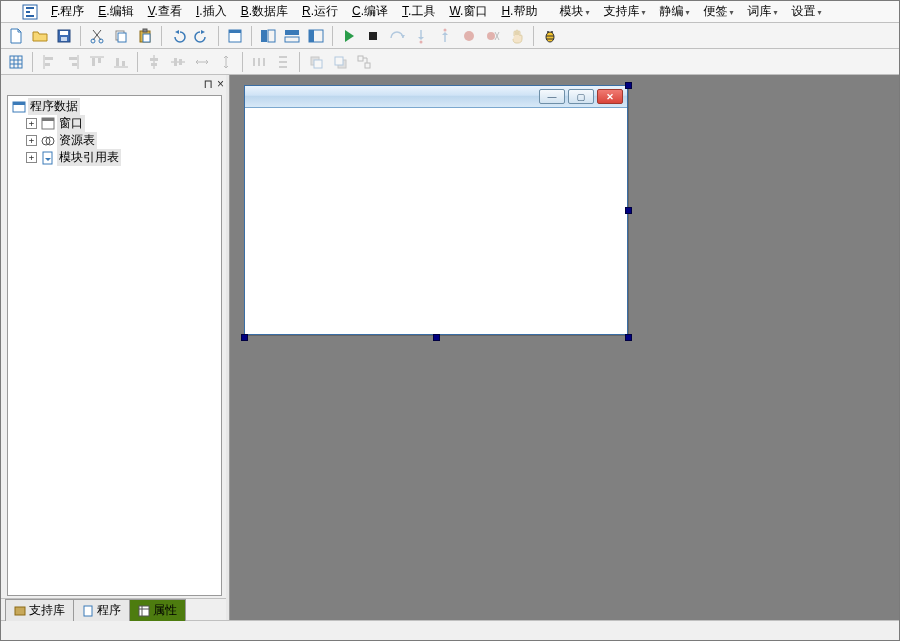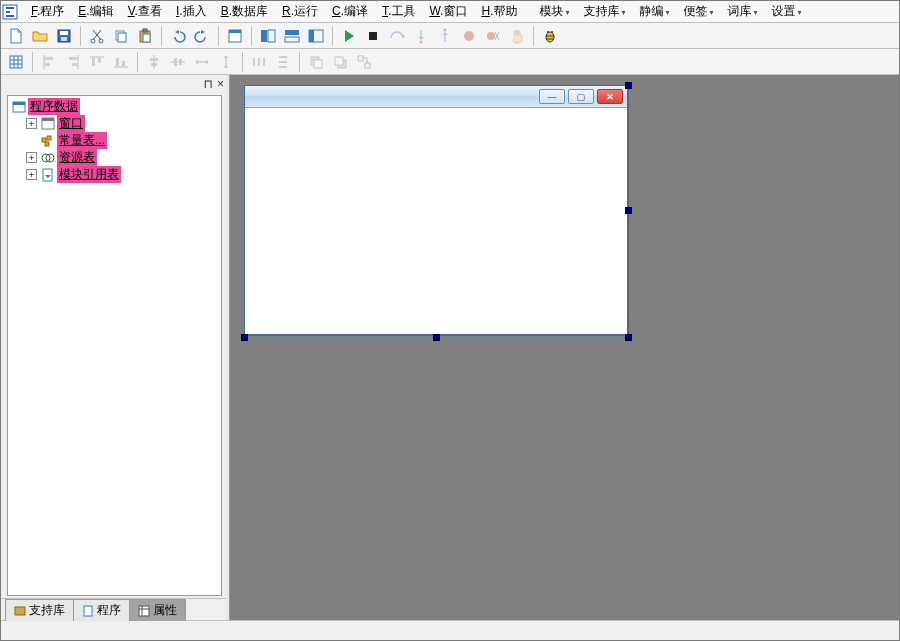--- a/index.html
+++ b/index.html
@@ -1,20 +1,20 @@
 <!DOCTYPE html>
 <html><head>
 <meta charset="utf-8">
 <style>
   * { box-sizing: border-box; margin: 0; padding: 0; font-family: "Microsoft YaHei", "SimSun", Arial, sans-serif; font-size: 12px; }
   html, body { width: 900px; height: 641px; overflow: hidden; background: #ececec; }
   .app { display: flex; flex-direction: column; width: 900px; height: 641px; border: 1px solid #7a7a7a; background: #f0f0f0; }
 
   
-  .menu-bar { display: flex; align-items: center; height: 22px; background: #f8f8f8; border-bottom: 1px solid #c0c0c0; padding-left: 0; gap: 2px; }
+  .menu-bar { display: flex; align-items: center; height: 22px; background: #f8f8f8; border-bottom: 1px solid #c0c0c0; padding-left: 20px; gap: 2px; }
   .app-icon { width: 18px; height: 18px; margin-right: 4px; display: flex; align-items: center; justify-content: center; }
   .app-icon svg { width:16px; height:16px; }
   .menu-item { padding: 2px 6px; cursor: default; white-space: nowrap; }
   .menu-item u { text-decoration: underline; }
   .menu-sep { width: 6px; }
   .menu-dd::after { content: "▾"; font-size: 8px; margin-left: 2px; color: #555; }
 
   
   .toolbar { display: flex; align-items: center; height: 26px; background: #f4f4f4; border-bottom: 1px solid #c0c0c0; padding: 0 4px; gap: 2px; }
   .tb-btn { width: 22px; height: 22px; display: flex; align-items: center; justify-content: center; border: 1px solid transparent; }
@@ -30,25 +30,25 @@
   .tree-wrap { flex: 1 1 auto; margin: 2px 6px 2px 6px; background: #fff; border: 1px solid #9a9a9a; overflow: auto; padding: 2px 0 2px 2px; }
   .tree ul { list-style: none; margin:0; padding-left: 14px; }
   .tree > ul { padding-left: 2px; }
   .tree li { position: relative; line-height: 17px; white-space: nowrap; }
   .tree .row { display: flex; align-items: center; gap: 2px; }
   .tree .expander { width: 11px; height: 11px; border: 1px solid #888; display: inline-flex; align-items: center; justify-content: center; font-size: 9px; font-family: monospace; color: #333; background:#fff; margin-right:2px; }
   .tree .noexp { width: 11px; height:11px; display:inline-block; margin-right:2px; }
   .tree .ticon { width:14px; height:14px; display:inline-flex; align-items:center; justify-content:center; }
   .tree .ticon svg { width:14px; height:14px; }
   .tree .tlabel { padding: 0 2px; }
-  .tree .root .tlabel { background:#ec4899;text-decoration:underline; }
+  .tree .root .tlabel { background:#e5e5e5; }
 
   .left-tabs { height: 22px; display: flex; align-items: flex-end; border-top: 1px solid #c0c0c0; background:#efefef; padding-left:4px; gap:0; }
   .ltab { display:flex; align-items:center; gap:3px; padding: 2px 8px; border:1px solid #9a9a9a; border-bottom:none; background:#e8e8e8; font-size:12px; position:relative; top:1px; margin-right:-1px;}
-  .ltab.active { background:#a3a3a3; z-index:2; }
+  .ltab.active { background:#4d7c0f; z-index:2; }
   .ltab svg { width:12px; height:12px; }
 
   
   .designer { flex: 1; position: relative; background:#808080; border-left:1px solid #4a4a4a; }
   .gripper { position:absolute; left:-4px; top:0; width:4px; height:100%; background:#e8e8e8; border-right:1px solid #9a9a9a; cursor:col-resize; }
   .form-window { position:absolute; left:14px; top:10px; width:384px; height:250px; background:#fff; border:1px solid #3a6ea5; box-shadow: 1px 1px 0 rgba(0,0,0,0.2); }
   .title-bar { height:22px; background: linear-gradient(to bottom, #eaf3fc 0%, #cfe3f6 45%, #bcd6ed 46%, #d7e8f7 100%); display:flex; align-items:center; justify-content:flex-end; padding:0 4px; gap:3px; border-bottom:1px solid #7ba7ce;}
   .title-bar .wbtn { width:26px; height:15px; border:1px solid #6e8fa8; border-radius:2px; background: linear-gradient(#f5f9fd,#d2e3f1); display:flex; align-items:center; justify-content:center; font-size:9px; font-family: Arial; color:#30506d; }
   .title-bar .wbtn.close { background: linear-gradient(#f07a72,#d9453b); border-color:#a0382f; color:#fff; font-weight:bold; }
   .form-body { position:absolute; left:2px; top:24px; right:2px; bottom:2px; background:#fff;
@@ -354,33 +354,20 @@
                         <svg viewBox="0 0 14 14">
                           <rect x="1" y="1" width="12" height="11" fill="#fff" stroke="#777"></rect>
                           <rect x="1" y="1" width="12" height="3" fill="#777"></rect>
                         </svg>
                       </span>
                   <span class="tlabel">窗口</span>
                 </span>
                   </li>
                 <li>
                     <span class="row">
-                  <span class="noexp"></span>
-                  <span class="ticon">
-                        <svg viewBox="0 0 14 14">
-                          <rect x="1" y="4" width="4" height="4" fill="#d9a441" stroke="#8c6a16"></rect>
-                          <rect x="6" y="2" width="4" height="4" fill="#d9a441" stroke="#8c6a16"></rect>
-                          <rect x="4" y="8" width="4" height="4" fill="#d9a441" stroke="#8c6a16"></rect>
-                        </svg>
-                      </span>
-                  <span class="tlabel">常量表...</span>
-                </span>
-                  </li>
-                <li>
-                    <span class="row">
                   <span class="expander">+</span>
                   <span class="ticon">
                         <svg viewBox="0 0 14 14">
                           <circle cx="5" cy="7" r="4" fill="none" stroke="#555"></circle>
                           <circle cx="9" cy="7" r="4" fill="none" stroke="#555"></circle>
                         </svg>
                       </span>
                   <span class="tlabel">资源表</span>
                 </span>
                   </li>

